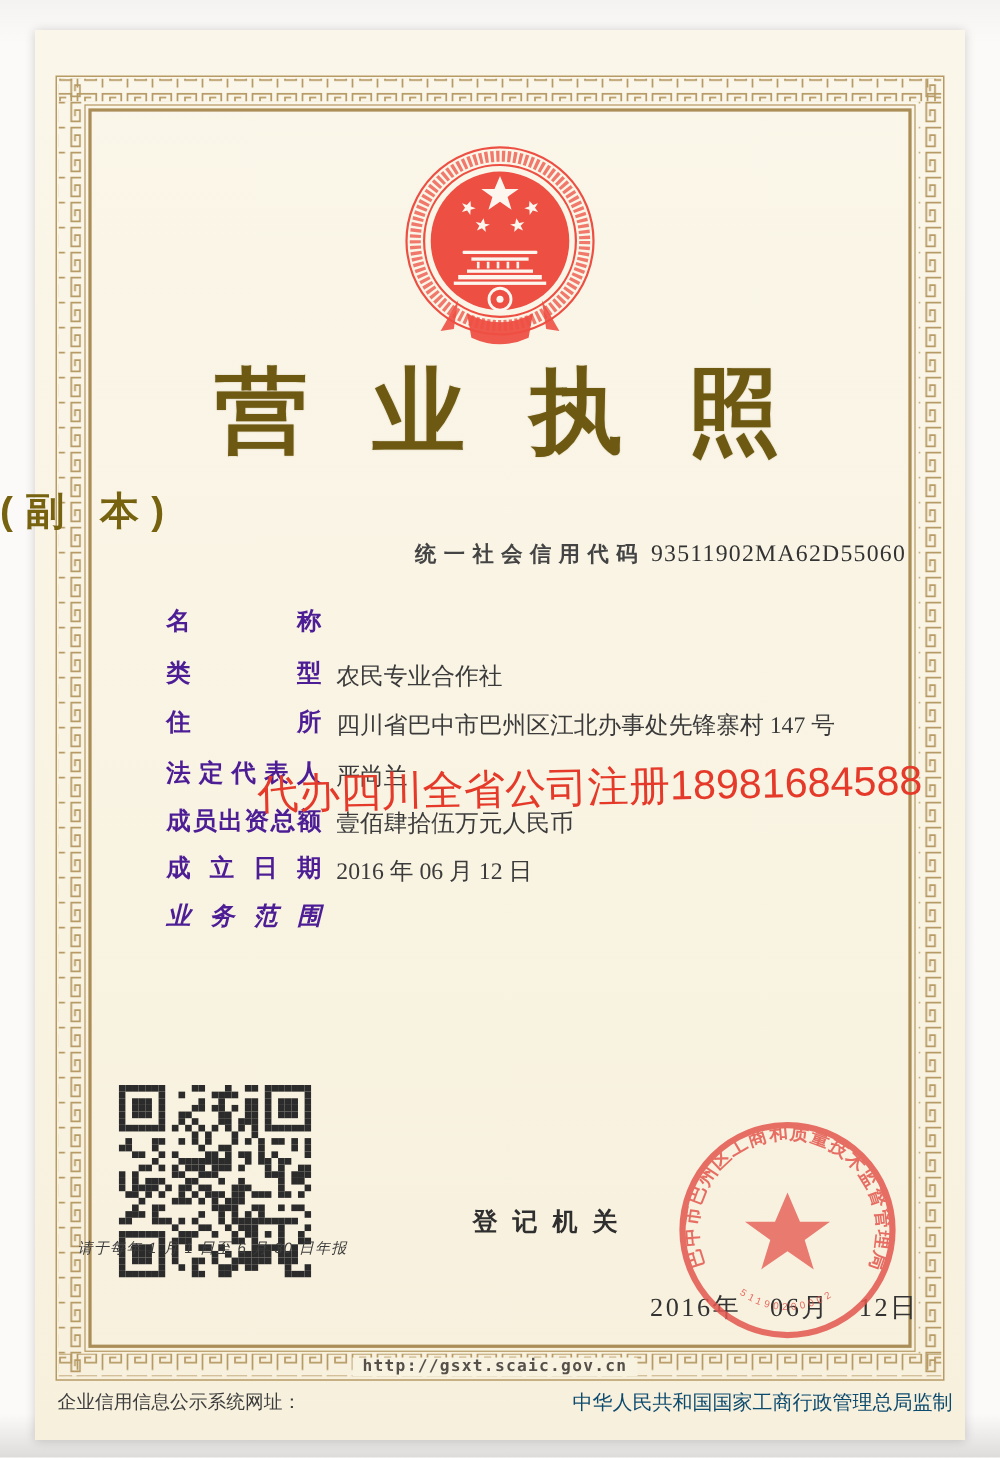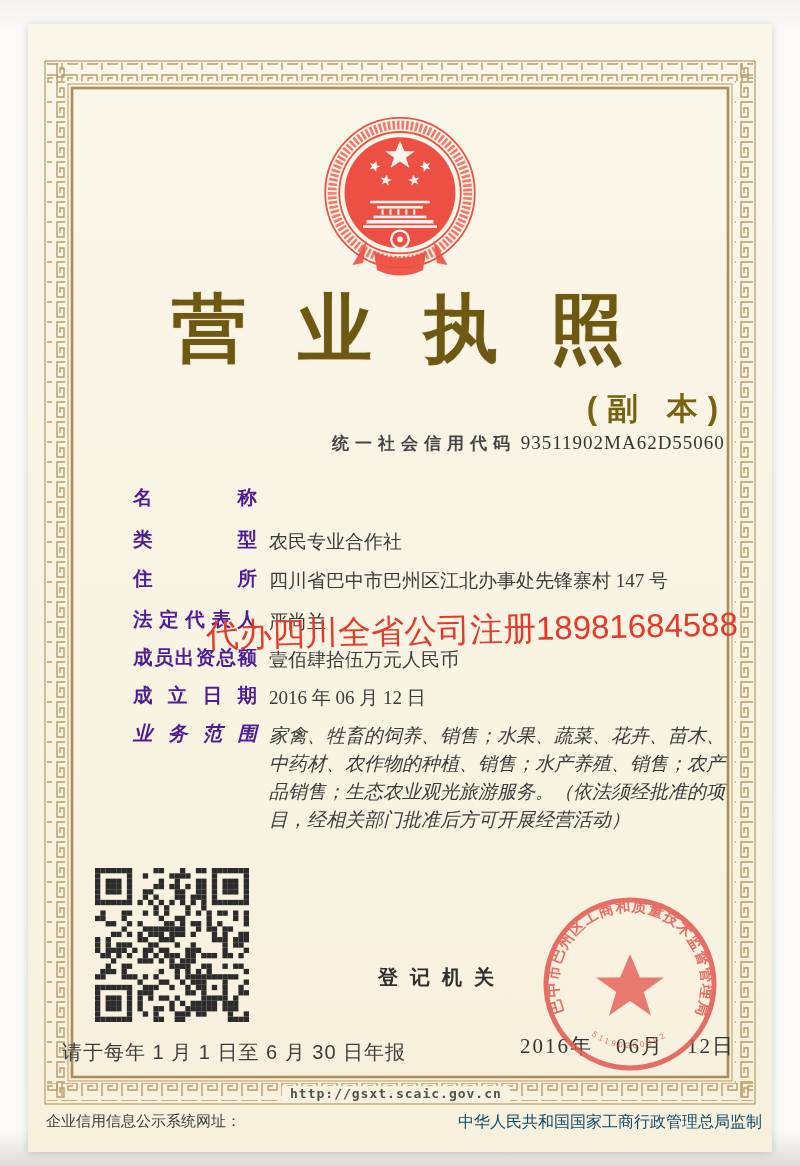--- a/index.html
+++ b/index.html
@@ -16,21 +16,21 @@
   #frame-svg{position:absolute;left:0;top:0;}
   .abs{position:absolute;}
   #emblem{left:312px;top:110px;width:176px;height:176px;}
   #title{
     left:0;top:280px;width:800px;text-align:center;
     font-size:74px;font-weight:bold;color:#6e5912;
     letter-spacing:52px;padding-left:48px;box-sizing:border-box;
     text-shadow:0 0 1px rgba(110,89,18,.5);
   }
   #subtitle{
-    left:0;top:388px;width:728px;text-align:right;
+    left:0;top:388px;width:728px;text-align:left;
     font-size:31px;font-weight:bold;color:#77620f;letter-spacing:10px;
   }
   #code-line{left:332px;top:432px;font-size:17px;color:#3a3a3a;white-space:nowrap;}
   #code-line .lab{font-weight:bold;letter-spacing:6px;color:#444;}
   #code-line .val{font-family:"Liberation Serif", serif;font-size:19px;letter-spacing:1px;color:#333;}
   .row{position:absolute;left:133px;width:600px;display:flex;align-items:flex-start;}
   .flabel{
     flex:0 0 124px;font-size:19.5px;font-weight:bold;color:#4c1d95;
     text-align:justify;text-align-last:justify;line-height:1.2;
   }
@@ -38,21 +38,21 @@
     margin-left:12px;width:468px;font-family:"Liberation Serif", serif;
     font-size:19px;color:#3b3b3b;line-height:1.47;
   }
   #row1{top:486px;} #row2{top:528px;} #row3{top:567px;}
   #row4{top:608px;} #row5{top:646px;} #row6{top:684px;} #row7{top:722px;font-style:italic;}
   #watermark{
     left:206px;top:608px;font-size:33px;color:#e53a2a;white-space:nowrap;
     transform:rotate(-1.2deg);letter-spacing:0px;font-weight:500;z-index:30;
   }
   #qr{left:95px;top:868px;width:154px;height:154px;}
-  #annual-note{left:62px;top:1039px;font-size:20px;color:#3c3c3c;letter-spacing:1px;}
+  #annual-note{left:62px;top:990px;font-size:12px;color:#3c3c3c;letter-spacing:1px;font-style:italic;}
   #reg-label{left:378px;top:964px;font-size:20px;font-weight:bold;color:#2f2f2f;letter-spacing:12px;}
   #issue-date{left:520px;top:1032px;font-size:21px;color:#333;font-family:"Liberation Serif", serif;letter-spacing:2px;z-index:5;}
   #seal{left:540px;top:894px;width:180px;height:180px;z-index:10;opacity:.85;}
   #border-url{
     left:282px;top:1086px;z-index:6;background:#f8f2e0;padding:0 8px;
     font-family:"DejaVu Sans Mono", monospace;font-size:13px;font-weight:bold;
     color:#55504a;letter-spacing:1px;
   }
   #footer-left{left:46px;top:1112px;font-size:15px;color:#3c3c3c;}
   #footer-right{right:38px;top:1112px;font-size:16px;color:#0c4a6e;}
@@ -140,21 +140,20 @@
 <div class="row" id="row5">
   <span class="flabel">成员出资总额</span>
   <span class="fvalue">壹佰肆拾伍万元人民币</span>
 </div>
 <div class="row" id="row6">
   <span class="flabel">成立日期</span>
   <span class="fvalue">2016 年 06 月 12 日</span>
 </div>
 <div class="row" id="row7">
   <span class="flabel">业务范围</span>
-  <span class="fvalue">家禽、牲畜的饲养、销售；水果、蔬菜、花卉、苗木、中药材、农作物的种植、销售；水产养殖、销售；农产品销售；生态农业观光旅游服务。（依法须经批准的项目，经相关部门批准后方可开展经营活动）</span>
 </div>
 
 <div id="watermark" class="abs">代办四川全省公司注册18981684588</div>
 
 <svg id="qr" class="abs" viewBox="0 0 154 154">
     <rect x="0.00" y="0.00" width="5.31" height="5.31" fill="#2b2b2b"></rect>
     <rect x="5.31" y="0.00" width="5.31" height="5.31" fill="#2b2b2b"></rect>
     <rect x="10.62" y="0.00" width="5.31" height="5.31" fill="#2b2b2b"></rect>
     <rect x="15.93" y="0.00" width="5.31" height="5.31" fill="#2b2b2b"></rect>
     <rect x="21.24" y="0.00" width="5.31" height="5.31" fill="#2b2b2b"></rect>

